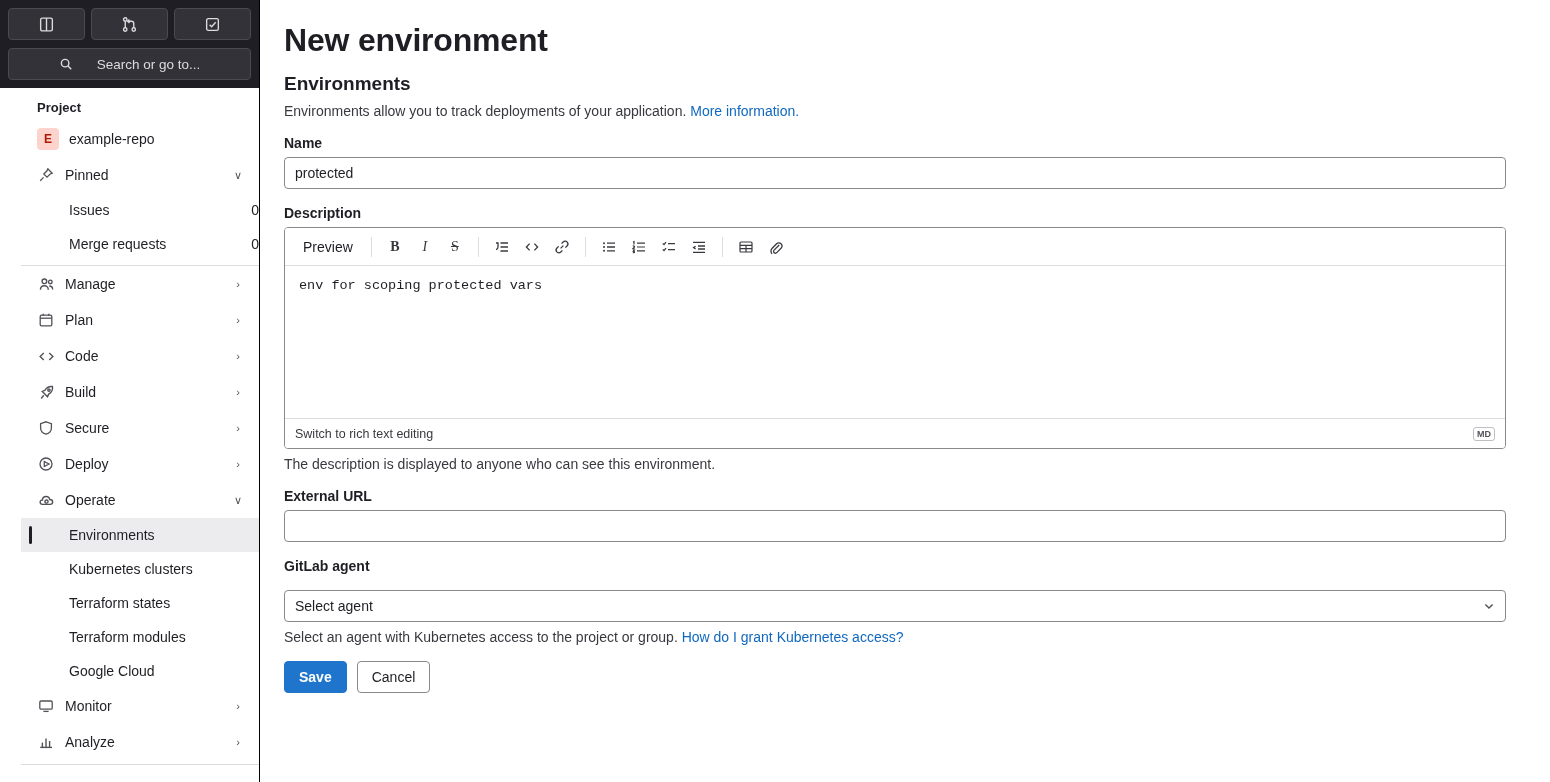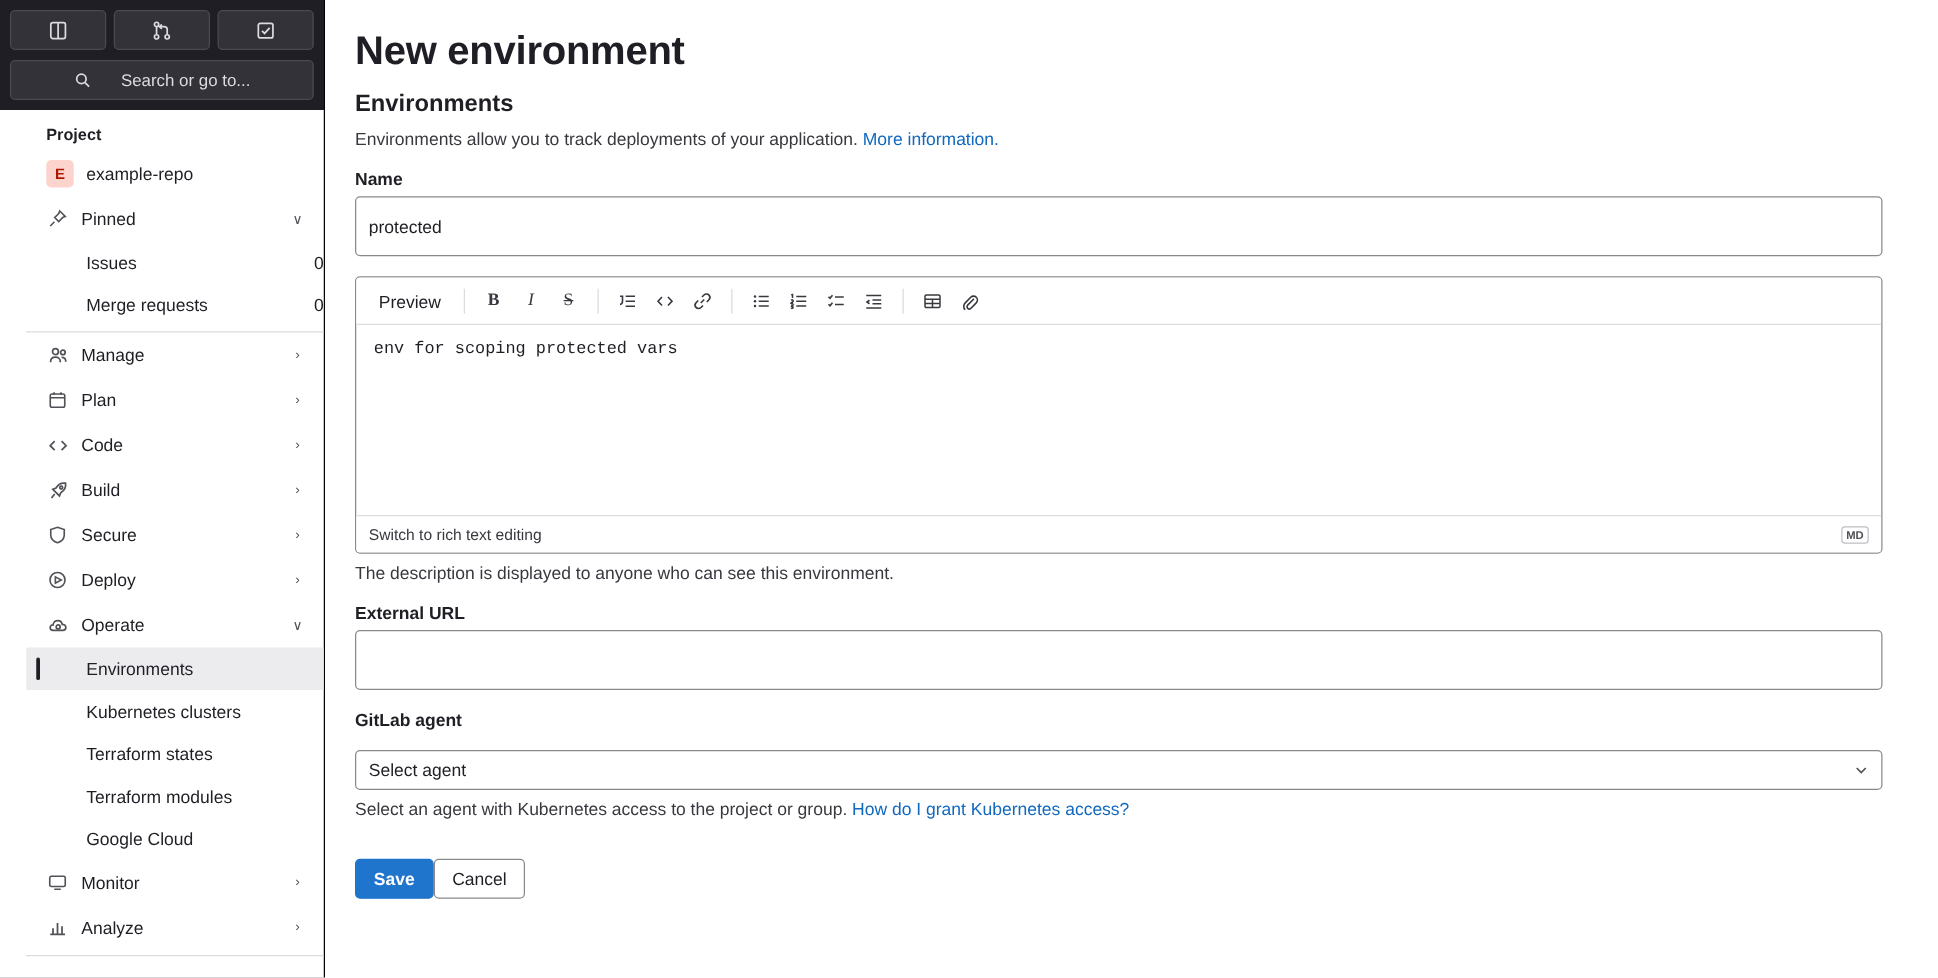--- a/index.html
+++ b/index.html
@@ -169,21 +169,21 @@
     color: #1068bf;
     text-decoration: none;
   }
   .field-label {
     font-size: 14px;
     font-weight: bold;
     margin: 0 0 6px 0;
   }
   .text-input {
     width: 1222px;
-    height: 48px;
+    height: 32px;
     border: 1px solid #89888d;
     border-radius: 4px;
     padding: 0 10px;
     font-size: 14px;
     font-family: "Liberation Sans", sans-serif;
     color: #1f1e24;
     background: #fff;
     display: block;
   }
 
@@ -268,21 +268,22 @@
     padding: 0 10px;
     font-size: 14px;
     color: #1f1e24;
     background: #fff;
     margin-top: 16px;
   }
   .select-wrap .sel-text { flex: 1; }
   .select-wrap .sel-chev { color: #535158; font-size: 11px; }
   .btn-row {
     display: flex;
-    margin-top: 32px;
+    gap: 10px;
+    margin-top: 16px;
     align-items: flex-end;
   }
   .btn {
     height: 32px;
     border-radius: 4px;
     font-size: 14px;
     padding: 0 14px;
     display: inline-flex;
     align-items: center;
     justify-content: center;
@@ -507,20 +508,21 @@
     <div class="helper">
       <span>Environments allow you to track deployments of your application.</span>
       <a class="link" href="#">More information.</a>
     </div>
 
     <div class="field-label">Name</div>
     <input class="text-input" type="text" value="protected" style="">
 
     <div style="height:16px"></div>
 
+    <div class="field-label">Description</div>
     <div class="md-wrap">
       <div class="md-toolbar">
         <span class="md-preview">Preview</span>
         <span class="md-sep"></span>
 
         <span class="md-btn" style="font-weight:bold;font-family:'Liberation Serif',serif;">B</span>
         <span class="md-btn" style="font-style:italic;font-family:'Liberation Serif',serif;">I</span>
         <span class="md-btn" style="text-decoration:line-through;font-family:'Liberation Serif',serif;">S</span>
 
         <span class="md-sep"></span>

